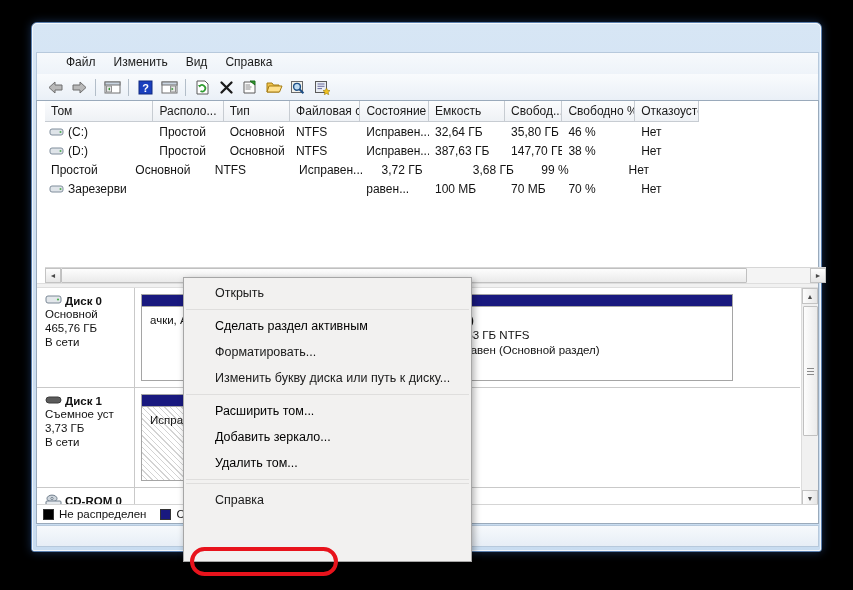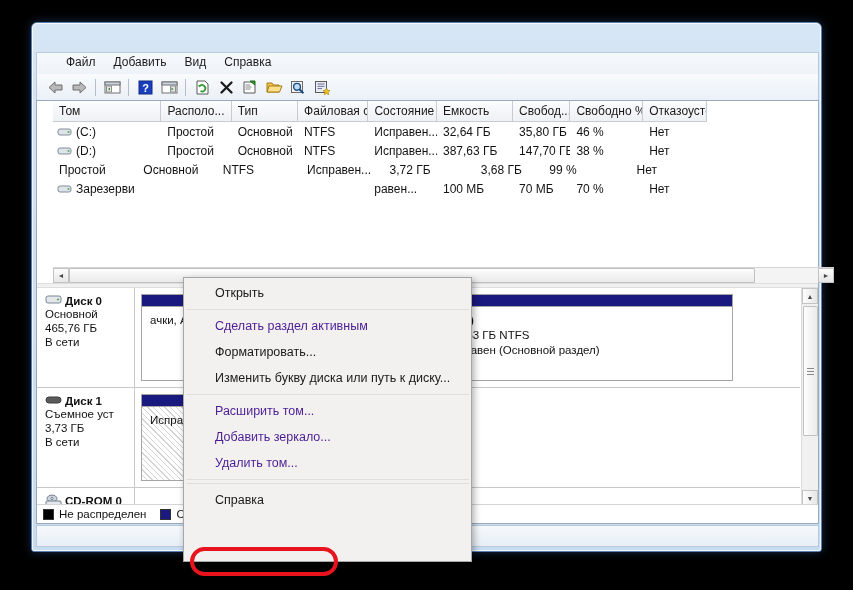--- a/index.html
+++ b/index.html
@@ -103,21 +103,21 @@
 
   
   #client {
     position: absolute; left: 4px; top: 77px;
     width: 783px; height: 424px;
     background: #ffffff;
     border: 1px solid #9aaabb;
   }
 
   
-  #vol-list { position: absolute; left: 16px; top: 0; width: 654px; height: 182px; background: #fff; }
+  #vol-list { position: absolute; left: 8px; top: 0; width: 654px; height: 182px; background: #fff; }
   #col-headers {
     position: absolute; left: 0; top: 0; width: 100%; height: 21px;
     display: flex;
     background: linear-gradient(to bottom,#fbfcfd 0%, #eef1f5 100%);
     border-bottom: 1px solid #c7ccd2;
   }
   .col-h {
     border-right: 1px solid #c7ccd2;
     font-size: 12px; color: #1a1a1a;
     padding: 3px 0 0 6px;
@@ -228,21 +228,21 @@
     box-shadow: 2px 3px 7px rgba(0,0,0,0.33);
     z-index: 50;
     padding: 2px 0;
   }
   .ctx-item {
     height: 26px; display: flex; align-items: center;
     padding-left: 31px;
     font-size: 12.5px; color: #1a1a1a;
     cursor: default; white-space: nowrap;
   }
-  .ctx-item.disabled { color: #4c1d95; }
+  .ctx-item.disabled { color: #000000; }
   .ctx-sep { height: 1px; background: #dfdedd; margin: 3px 2px 3px 2px; }
   .ctx-item.highlight-ring { position: relative; }
 
   #red-ring {
     position: absolute;
     left: 6px; top: 269px;
     width: 148px; height: 29px;
     border: 4px solid #e8131c;
     border-radius: 15px;
     z-index: 60;
@@ -250,21 +250,21 @@
   }
 </style>
 </head>
 <body>
 
 <div id="window">
 
 
   <div id="menubar">
     <div class="menu-item">Файл</div>
-    <div class="menu-item">Добавить</div>
+    <div class="menu-item">Изменить</div>
     <div class="menu-item">Вид</div>
     <div class="menu-item">Справка</div>
   </div>
 
   <div id="toolbar">
     <div class="tb-btn">
       <svg width="19" height="15" viewBox="0 0 19 15">
           <path d="M9 2 L3 7.5 L9 13 L9 10 L16 10 L16 5 L9 5 Z" fill="#b9b9b9" stroke="#6f6f6f"></path>
         </svg>
     </div>

